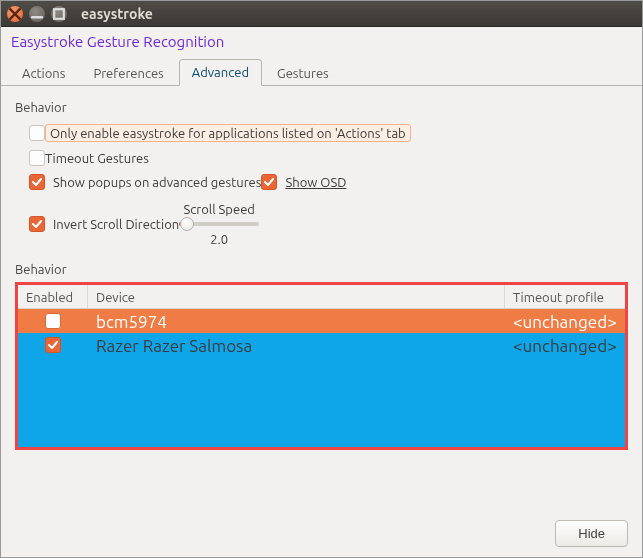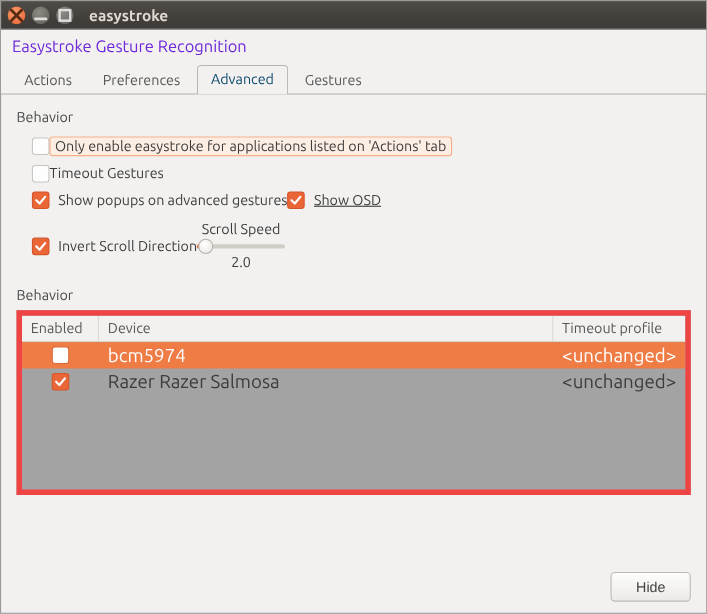--- a/index.html
+++ b/index.html
@@ -131,22 +131,22 @@
     position:absolute; top:50%;
     left: 10%;
     width:14px; height:14px;
     background: radial-gradient(circle at 40% 35%, #fff, #e7e4df);
     border:1px solid #b5b1ab;
     border-radius:50%;
     transform: translate(-50%, -50%);
   }
   .devices-table {
     margin: 6px 0 0 0;
-    border: 5px solid #ef4444;
-    background: #a3a3a3;
+    border: 3px solid #ef4444;
+    background: #0ea5e9;
     height: 168px;
     overflow: hidden;
   }
   .dt-head, .dt-row {
     display: grid;
     grid-template-columns: 70px 1fr 120px;
     align-items: center;
   }
   .dt-head {
     background: #f2f1f0;

